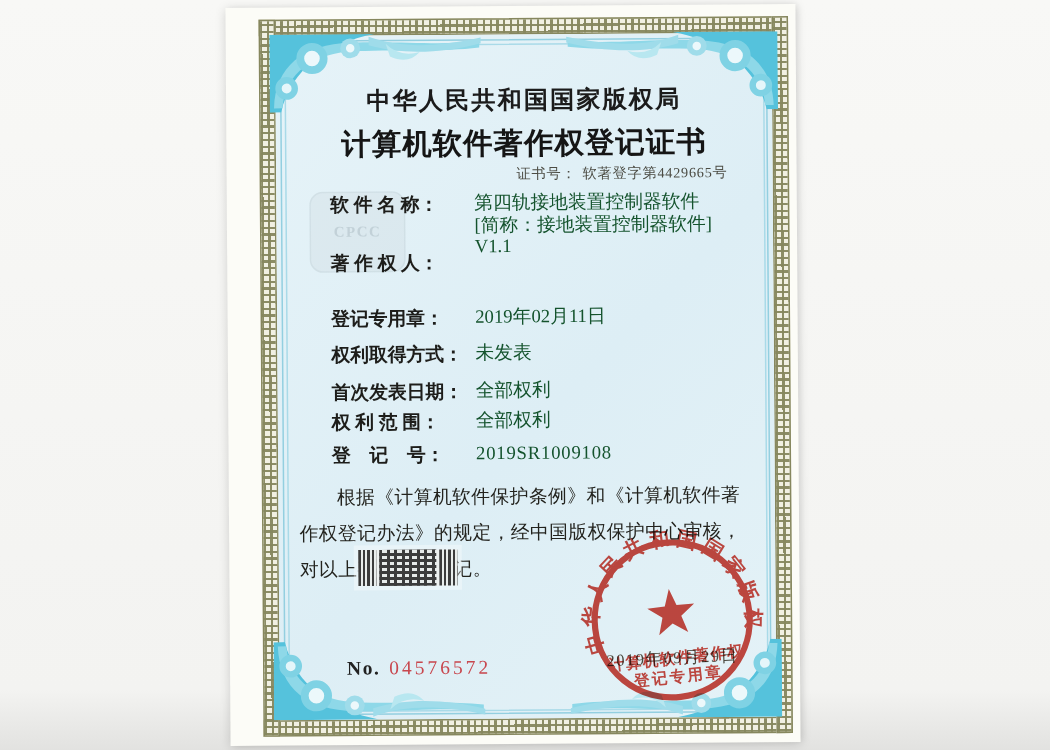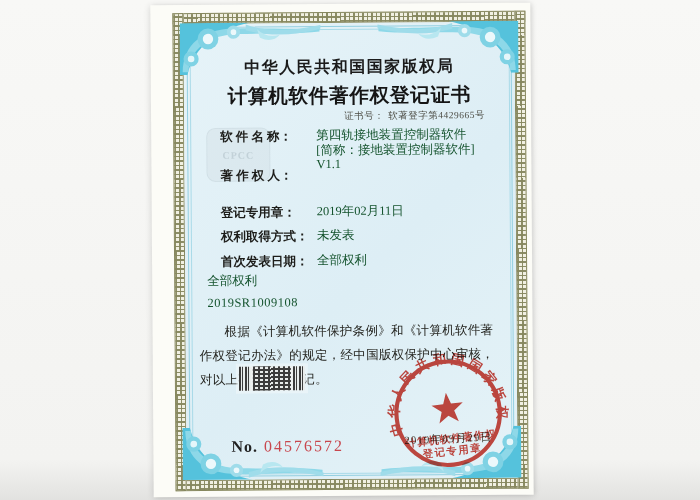--- a/index.html
+++ b/index.html
@@ -94,21 +94,21 @@
     display:flex;background:#eef1f0;box-shadow:0 0 0 3px rgba(255,255,255,.35);
   }
   .bc-side{flex:0 0 12px;background:repeating-linear-gradient(90deg,#3c3c3c 0 2px,#e9edec 2px 3px,#3c3c3c 3px 4.5px,#e9edec 4.5px 6px);}
   .bc-mid{flex:1;margin:0 2px;
     background-image:
       repeating-linear-gradient(0deg,#3c3c3c 0 2px,transparent 2px 4px),
       repeating-linear-gradient(90deg,#3c3c3c 0 2px,#e7ebea 2px 5px);
   }
 
   
-  .serial{position:absolute;left:45px;top:414px;font-size:16px;letter-spacing:1px;}
+  .serial{position:absolute;left:45px;top:414px;font-size:13px;letter-spacing:1px;}
   .serial .pfx{color:#222;font-weight:700;margin-right:6px;}
   .serial .num{color:#c8474e;letter-spacing:2px;}
 
   
   .seal-date{
     position:absolute;left:198px;top:409px;width:128px;text-align:center;
     font-size:11px;color:#4a4a40;letter-spacing:1px;transform:rotate(-2deg);
   }
   .seal{
     position:absolute;left:200px;top:329px;width:124px;height:124px;
@@ -210,23 +210,25 @@
         </div>
         <div class="row r4">
           <span class="lab">权利取得方式：</span>
           <span class="val">未发表</span>
         </div>
         <div class="row r5">
           <span class="lab">首次发表日期：</span>
           <span class="val">全部权利</span>
         </div>
         <div class="row r6">
+          <span class="lab">权 利 范 围：</span>
           <span class="val">全部权利</span>
         </div>
         <div class="row r7">
+          <span class="lab">登　记　号：</span>
           <span class="val">2019SR1009108</span>
         </div>
       </div>
 
       <div class="statement">根据《计算机软件保护条例》和《计算机软件著作权登记办法》的规定，经中国版权保护中心审核，对以上事项予以登记。</div>
 
       <div class="barcode">
         <div class="bc-side"></div>
         <div class="bc-mid"></div>
         <div class="bc-side"></div>

